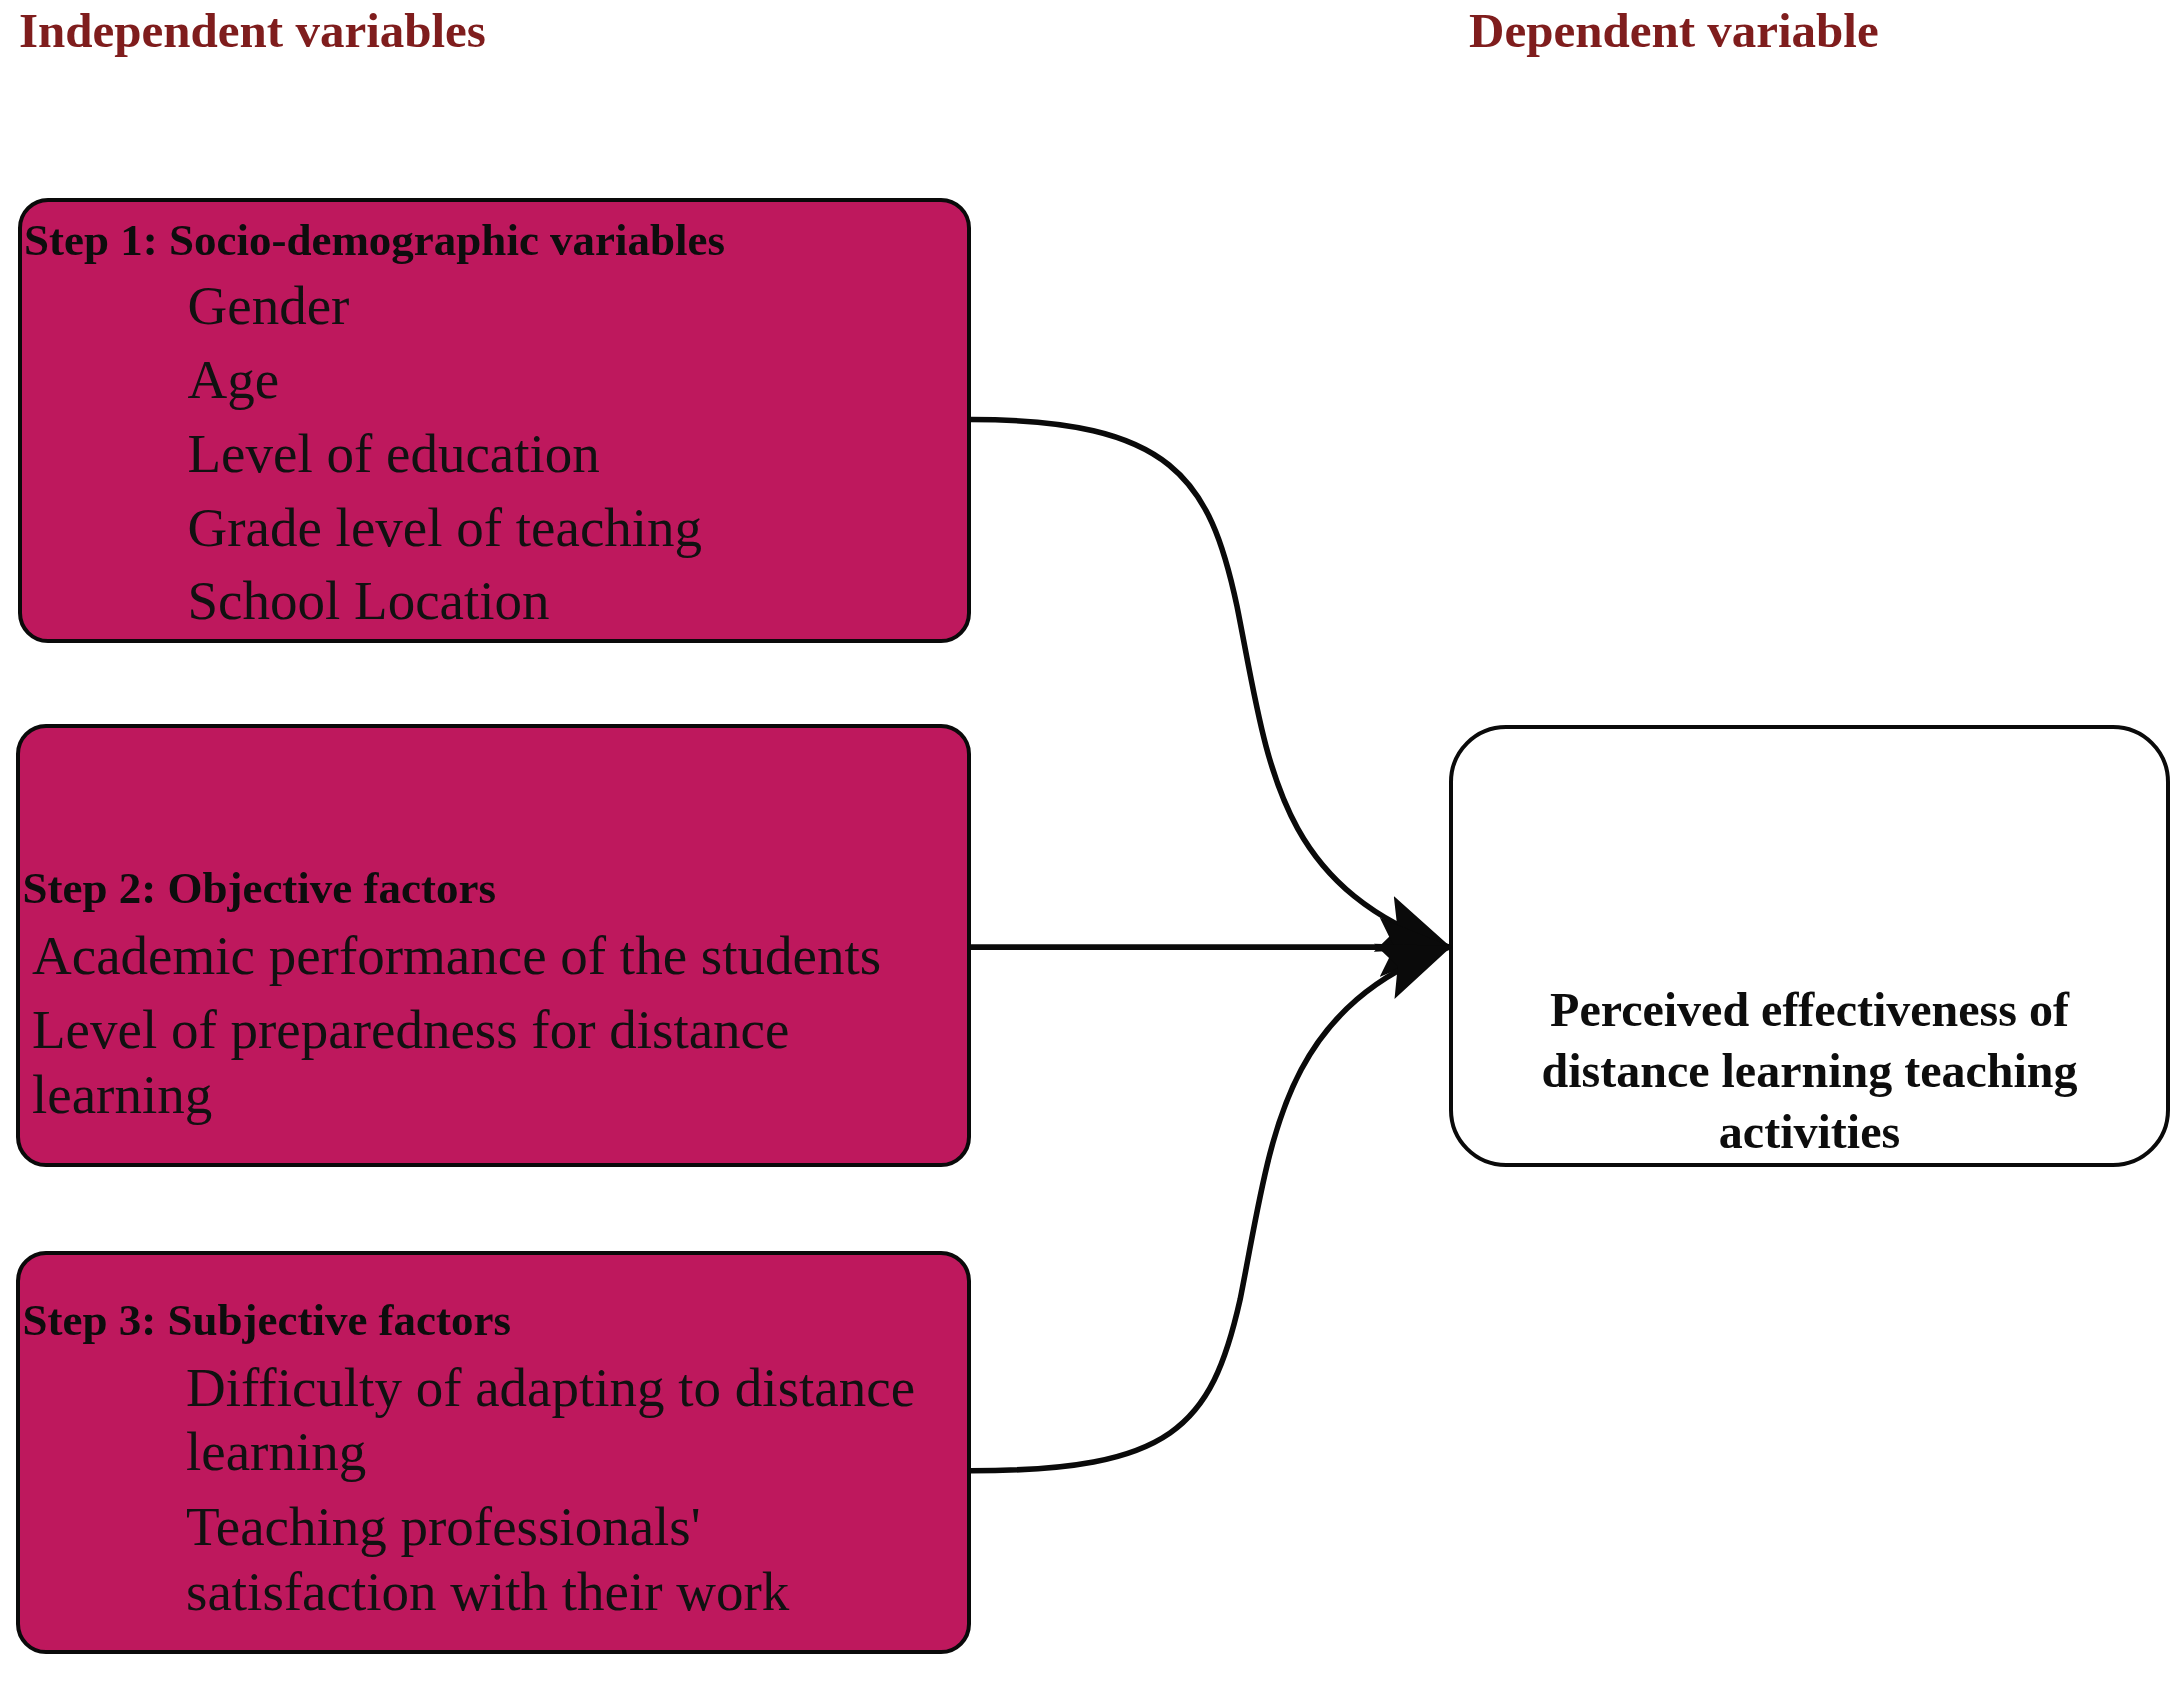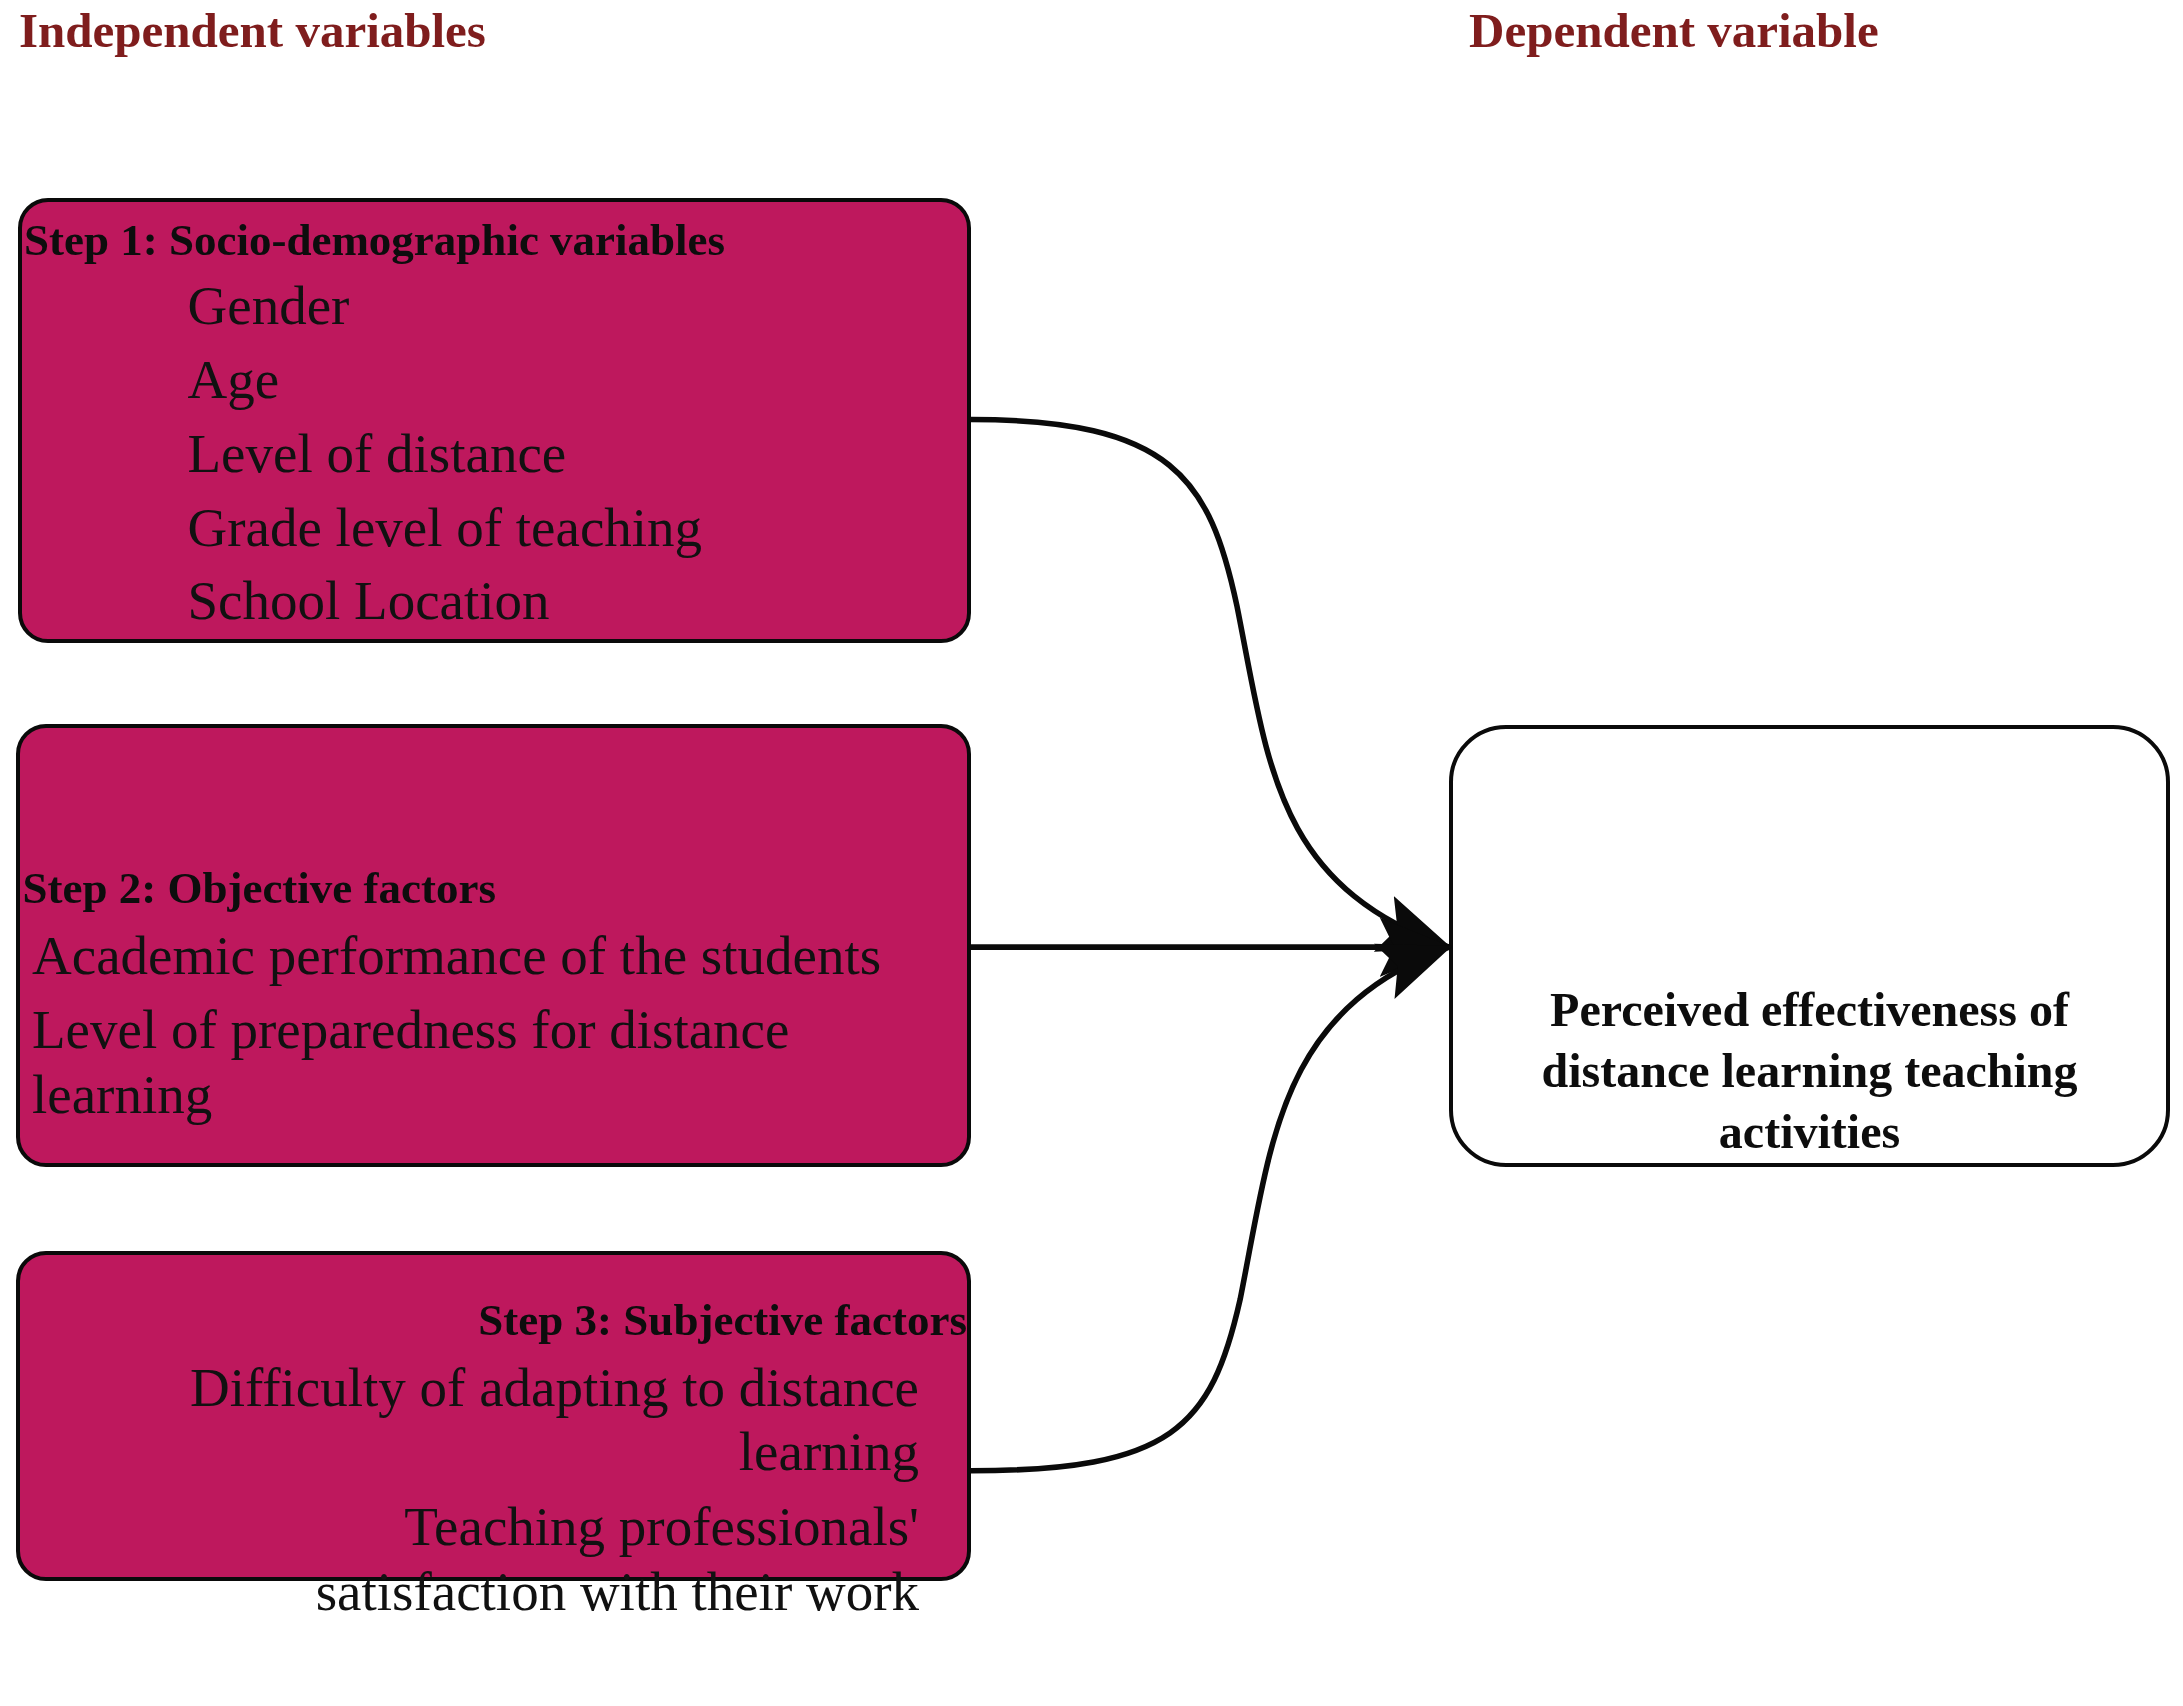--- a/index.html
+++ b/index.html
@@ -32,21 +32,21 @@
 
   .iv-box {
     position: absolute;
     box-sizing: border-box;
     border: 4px solid #0a0a0a;
     border-radius: 30px;
     background: #be185d;
   }
   #box-step1 { left: 17.5px;  top: 198px;  width: 953px; height: 445px; }
   #box-step2 { left: 16px;  top: 724px;  width: 955px; height: 443px; }
-  #box-step3 { left: 16px;  top: 1251px; width: 955px; height: 330px; text-align: right; }
+  #box-step3 { left: 16px;  top: 1251px; width: 955px; height: 403px; }
 
   #box-dependent {
     position: absolute;
     box-sizing: border-box;
     left: 1449px;
     top: 725px;
     width: 721px;
     height: 442px;
     border: 4px solid #0a0a0a;
     border-radius: 57px;
@@ -119,21 +119,21 @@
   <div class="col-header" id="header-independent">Independent variables</div>
 
   <div class="col-header" id="header-dependent">Dependent variable</div>
 
   <div class="iv-box" id="box-step1">
     <div class="box-inner" id="inner-step1">
       <div class="step-title">Step 1: Socio-demographic variables</div>
       <ul class="step-list">
         <li>Gender</li>
         <li>Age</li>
-        <li>Level of distance</li>
+        <li>Level of education</li>
         <li>Grade level of teaching</li>
         <li>School Location</li>
       </ul>
     </div>
   </div>
 
   <div class="iv-box" id="box-step2">
     <div class="box-inner" id="inner-step2">
       <div class="step-title">Step 2: Objective factors</div>
       <ul class="step-list">

